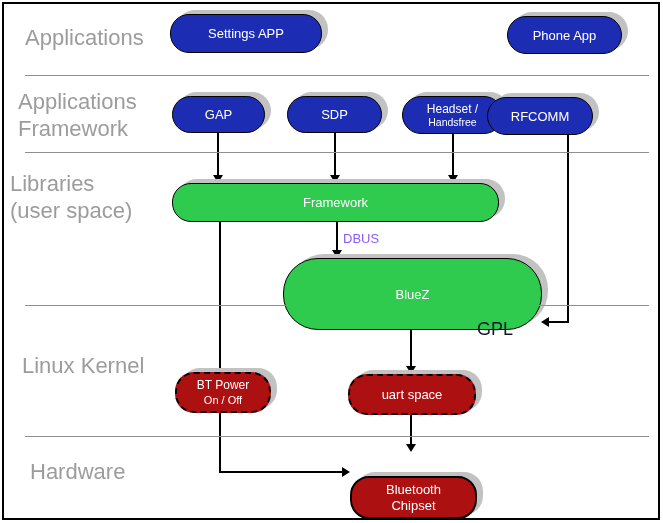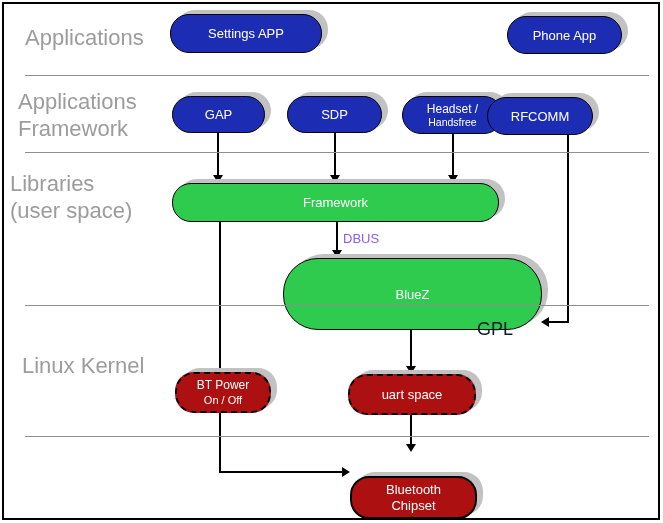--- a/index.html
+++ b/index.html
@@ -50,20 +50,23 @@
   <div class="layer-label" style="left:18px;top:88px;width:145px">
     <div>Applications</div>
     <div>Framework</div>
   </div>
   <div class="layer-label" style="left:10px;top:170px;width:170px">
     <div>Libraries</div>
     <div>(user space)</div>
   </div>
   <div class="layer-label" style="left:22px;top:352px">
     <span>Linux Kernel</span>
+  </div>
+  <div class="layer-label" style="left:30px;top:458px">
+    <span>Hardware</span>
   </div>
 
   <div class="vline" style="left:217px;top:130px;height:47px"></div>
   <div class="arr down" style="left:213px;top:175px"></div>
 
   <div class="vline" style="left:334px;top:130px;height:47px"></div>
   <div class="arr down" style="left:330px;top:175px"></div>
 
   <div class="vline" style="left:452px;top:132px;height:45px"></div>
   <div class="arr down" style="left:448px;top:175px"></div>

